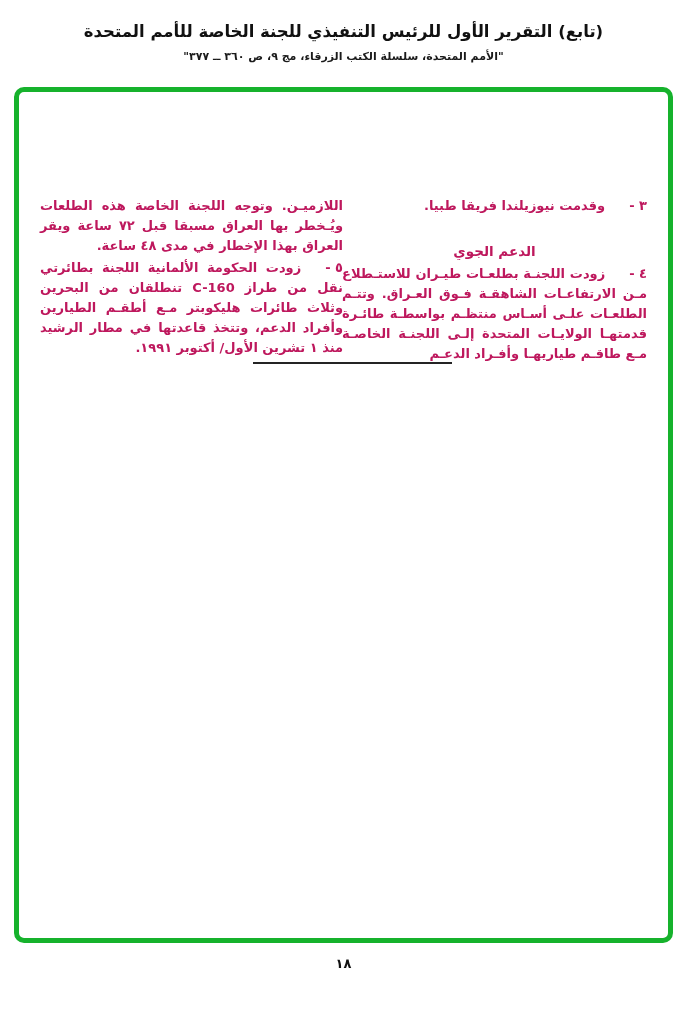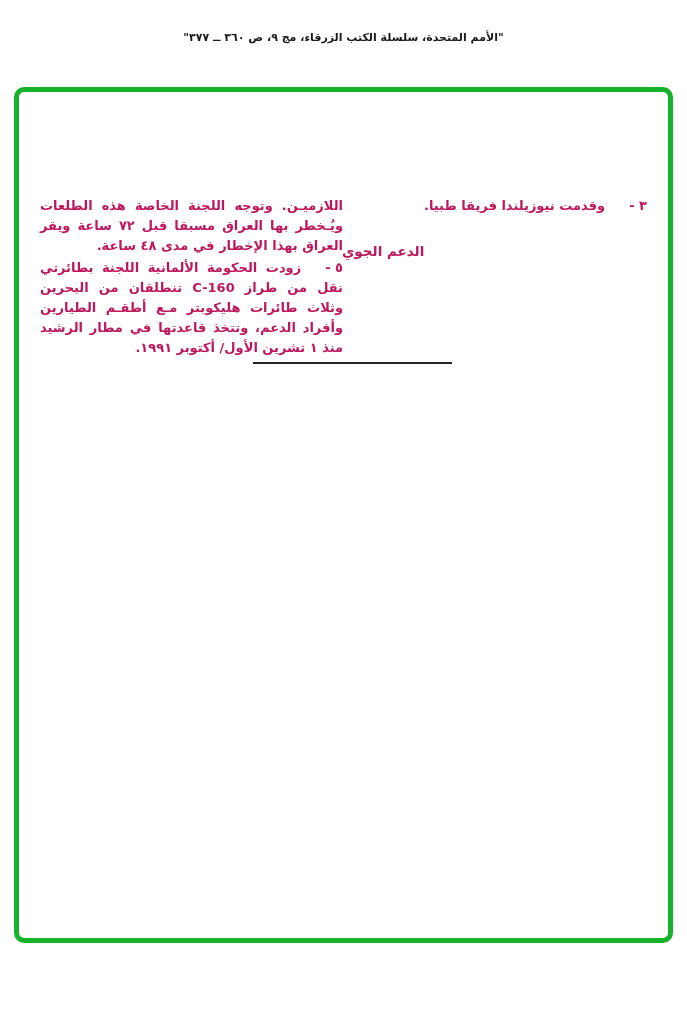--- a/index.html
+++ b/index.html
@@ -76,21 +76,21 @@
     display: inline-block;
     margin-left: 24px; 
     white-space: nowrap;
   }
   .para { margin: 0; }
   .section-heading {
     font-size: 13.5px;
     font-weight: bold;
     margin-top: 25px;
     margin-bottom: 3px;
-    text-align: left;
+    text-align: center;
   }
   .para-4 { margin-top: 0; }
   .para-5 { margin-top: 2px; }
 
   
   .end-divider {
     position: absolute;
     left: 234px;
     top: 270px;
     width: 199px;
@@ -110,36 +110,41 @@
     font-weight: bold;
     color: #111;
   }
 </style>
 </head>
 <body>
 
 <div class="page">
 
   <div class="doc-header">
+    <div class="doc-title">(تابع) التقرير الأول للرئيس التنفيذي للجنة الخاصة للأمم المتحدة</div>
     <div class="doc-subtitle">"الأمم المتحدة، سلسلة الكتب الزرقاء، مج ٩، ص ٣٦٠ ــ ٣٧٧"</div>
   </div>
 
   <div class="content-frame" style="border-color: rgb(22, 178, 44);">
 
     <div class="col col-right">
       <p class="para para-3">
         <span class="pnum">٣ -</span><span>وقدمت نيوزيلندا فريقا طبيا.</span>
       </p>
       <div class="section-heading">الدعم الجوي</div>
+      <p class="para para-4">
+        <span class="pnum">٤ -</span><span>زودت اللجنـة بطلعـات طيـران للاستـطلاع مـن الارتفاعـات الشاهقـة فـوق العـراق. وتتـم الطلعـات علـى أسـاس منتظـم بواسطـة طائـرة قدمتهـا الولايـات المتحدة إلـى اللجنـة الخاصـة مـع طاقـم طياريهـا وأفـراد الدعـم</span>
+      </p>
     </div>
 
     <div class="col col-left">
       <p class="para para-continuation">اللازميـن. وتوجه اللجنة الخاصة هذه الطلعات ويُـخطر بها العراق مسبقا قبل ٧٢ ساعة ويقر العراق بهذا الإخطار في مدى ٤٨ ساعة.</p>
       <p class="para para-5">
         <span class="pnum">٥ -</span><span>زودت الحكومة الألمانية اللجنة بطائرتي نقل من طراز C-160 تنطلقان من البحرين وثلاث طائرات هليكوبتر مـع أطقـم الطيارين وأفراد الدعم، وتتخذ قاعدتها في مطار الرشيد منذ ١ تشرين الأول/ أكتوبر ١٩٩١.</span>
       </p>
     </div>
 
     <div class="end-divider" style="background: rgb(36, 36, 36);"></div>
   </div>
 
+  <div class="page-number">١٨</div>
 
 </div>
 
 </body></html>

